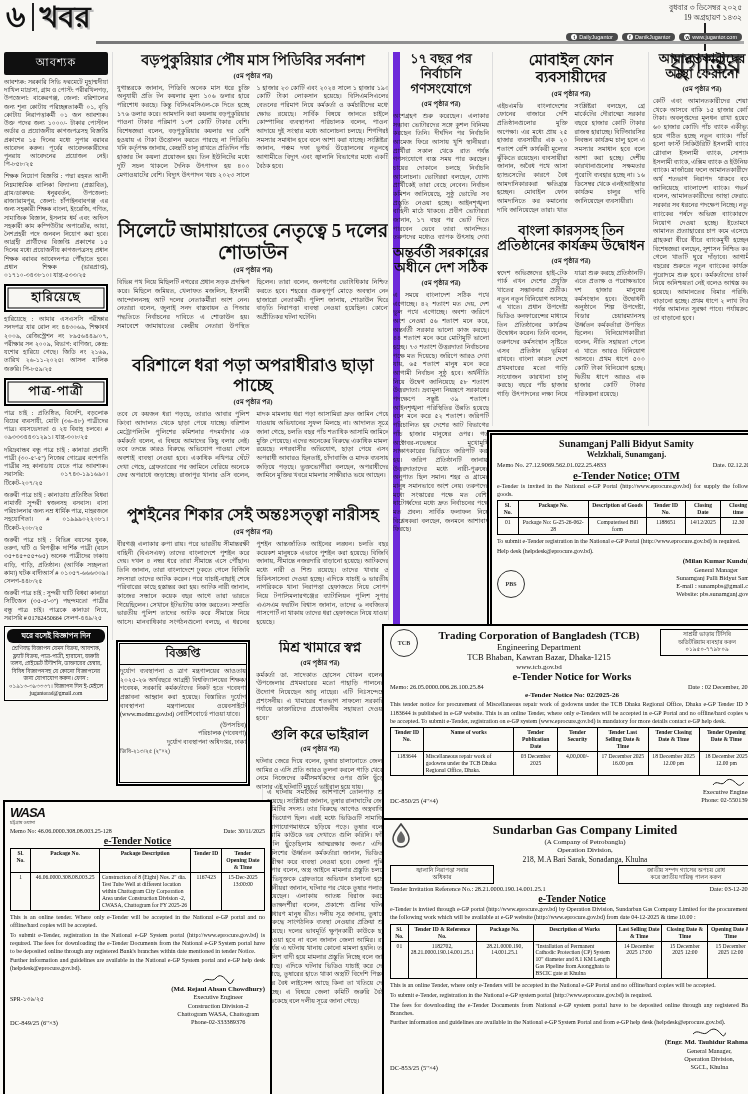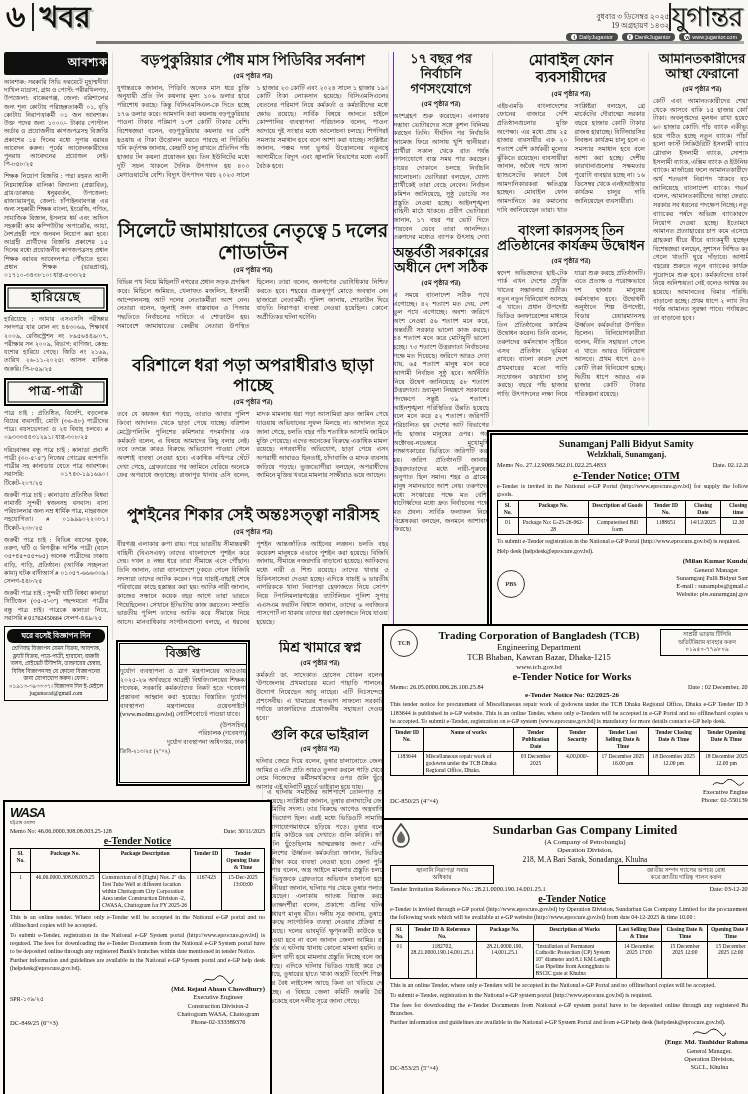--- a/index.html
+++ b/index.html
@@ -3,43 +3,43 @@
 <meta charset="utf-8">
 <style>
   html,body{margin:0;padding:0;}
   body{width:748px;height:1094px;background:#f6f5f1;font-family:"Liberation Serif",serif;color:#111;overflow:hidden;}
   .page{position:relative;width:748px;height:1094px;background:#f8f7f3;}
   
   .masthead{position:absolute;left:6px;top:2px;display:flex;align-items:center;gap:6px;}
   .pageno{font-size:30px;font-weight:bold;line-height:1;}
   .mast-div{width:2px;height:28px;background:#222;}
   .section-name{font-size:29px;font-weight:bold;line-height:1;text-shadow:2px 2px 0 #bbb;}
-  .head-right{position:absolute;right:6px;top:3px;display:flex;align-items:flex-end;gap:0;}
+  .head-right{position:absolute;right:6px;top:3px;display:flex;align-items:center;gap:0;flex-direction:column;}
   .dateblock{font-size:7.5px;text-align:right;line-height:1.3;color:#222;}
   .logo{font-size:27px;font-weight:normal;line-height:1;letter-spacing:-1px;text-shadow:1px 1px 0 #999;}
   .rule-gray{position:absolute;left:96px;right:4px;top:41px;height:3px;background:linear-gradient(90deg,#777,#aaa);}
   .social-row{position:absolute;right:6px;top:33px;display:flex;gap:4px;}
   .pill{display:flex;align-items:center;gap:2px;background:#4a4a4a;color:#fff;border-radius:6px;font-size:5.5px;padding:1px 5px;font-family:"Liberation Sans",sans-serif;}
   .pill .ic{display:inline-block;width:6px;height:6px;border-radius:50%;background:#fff;color:#333;font-size:5px;line-height:6px;text-align:center;font-weight:bold;}
   
   .body-txt{font-size:6.3px;line-height:1.38;text-align:justify;}
   .cols2{column-count:2;column-gap:7px;}
   .cap{font-size:6.8px;font-weight:bold;text-align:center;margin:1px 0 2px;}
   .hd{font-weight:bold;text-align:center;line-height:1.15;}
   .clip{overflow:hidden;}
   
   .col1{position:absolute;left:4px;top:52px;width:104px;height:744px;overflow:hidden;}
-  .blackhead{background:#101010;color:#fff;font-weight:bold;font-size:11px;text-align:right;padding:2px 0;border-radius:2px;margin-bottom:3px;letter-spacing:1px;}
+  .blackhead{background:#101010;color:#fff;font-weight:normal;font-size:11px;text-align:center;padding:2px 0;border-radius:2px;margin-bottom:3px;letter-spacing:1px;}
   .fancyhead{border:2px solid #000;box-shadow:inset 0 0 0 1.5px #fff,inset 0 0 0 2.5px #000;font-weight:bold;font-size:12.5px;text-align:center;padding:2px 0;margin:5px 0 3px;letter-spacing:1px;}
   .ad{font-size:6.1px;line-height:1.35;text-align:justify;margin-bottom:4px;}
   .homead{border:1.5px solid #000;box-shadow:0 0 0 1px #fff inset;padding:2px;margin-top:4px;}
   .homead-head{background:#0c0c0c;color:#fff;font-size:7.5px;font-weight:bold;text-align:center;border-radius:6px;padding:1px 0;margin-bottom:2px;}
   .homead-body{font-size:5.6px;line-height:1.35;text-align:center;}
   
-  .mid{position:absolute;left:112px;top:52px;width:272px;height:588px;overflow:hidden;border-left:1px solid #ddd;border-right:1px solid #6d28d9;padding:0 4px;}
+  .mid{position:absolute;left:112px;top:52px;width:272px;height:588px;overflow:hidden;border-left:1px solid #ddd;border-right:7px solid #6d28d9;padding:0 4px;}
   .midsplit{position:absolute;left:116px;top:640px;width:268px;height:150px;display:flex;gap:6px;overflow:hidden;}
   .noticebox{width:126px;border:2px solid #000;box-shadow:inset 0 0 0 1px #fff,inset 0 0 0 2px #000;padding:2px;height:138px;}
   .noticebox .nb-head{font-size:12px;font-weight:bold;text-align:center;border-bottom:1px solid #000;margin-bottom:2px;}
   .nb-body{font-size:6.2px;line-height:1.4;text-align:justify;}
   .nb-sig{font-size:6.2px;text-align:right;line-height:1.35;margin-top:2px;}
   .nb-code{font-size:5.5px;margin-top:2px;}
   .contcol{position:absolute;left:262px;top:788px;width:121px;height:300px;overflow:hidden;border-left:1px solid #ddd;padding-left:4px;}
   
   .rcolA{position:absolute;left:388px;top:52px;width:96px;height:568px;overflow:hidden;border-left:1px solid #ddd;padding-left:4px;}
   .rcolB{position:absolute;left:492px;top:52px;width:148px;height:374px;overflow:hidden;border-left:1px solid #ddd;padding-left:4px;}

